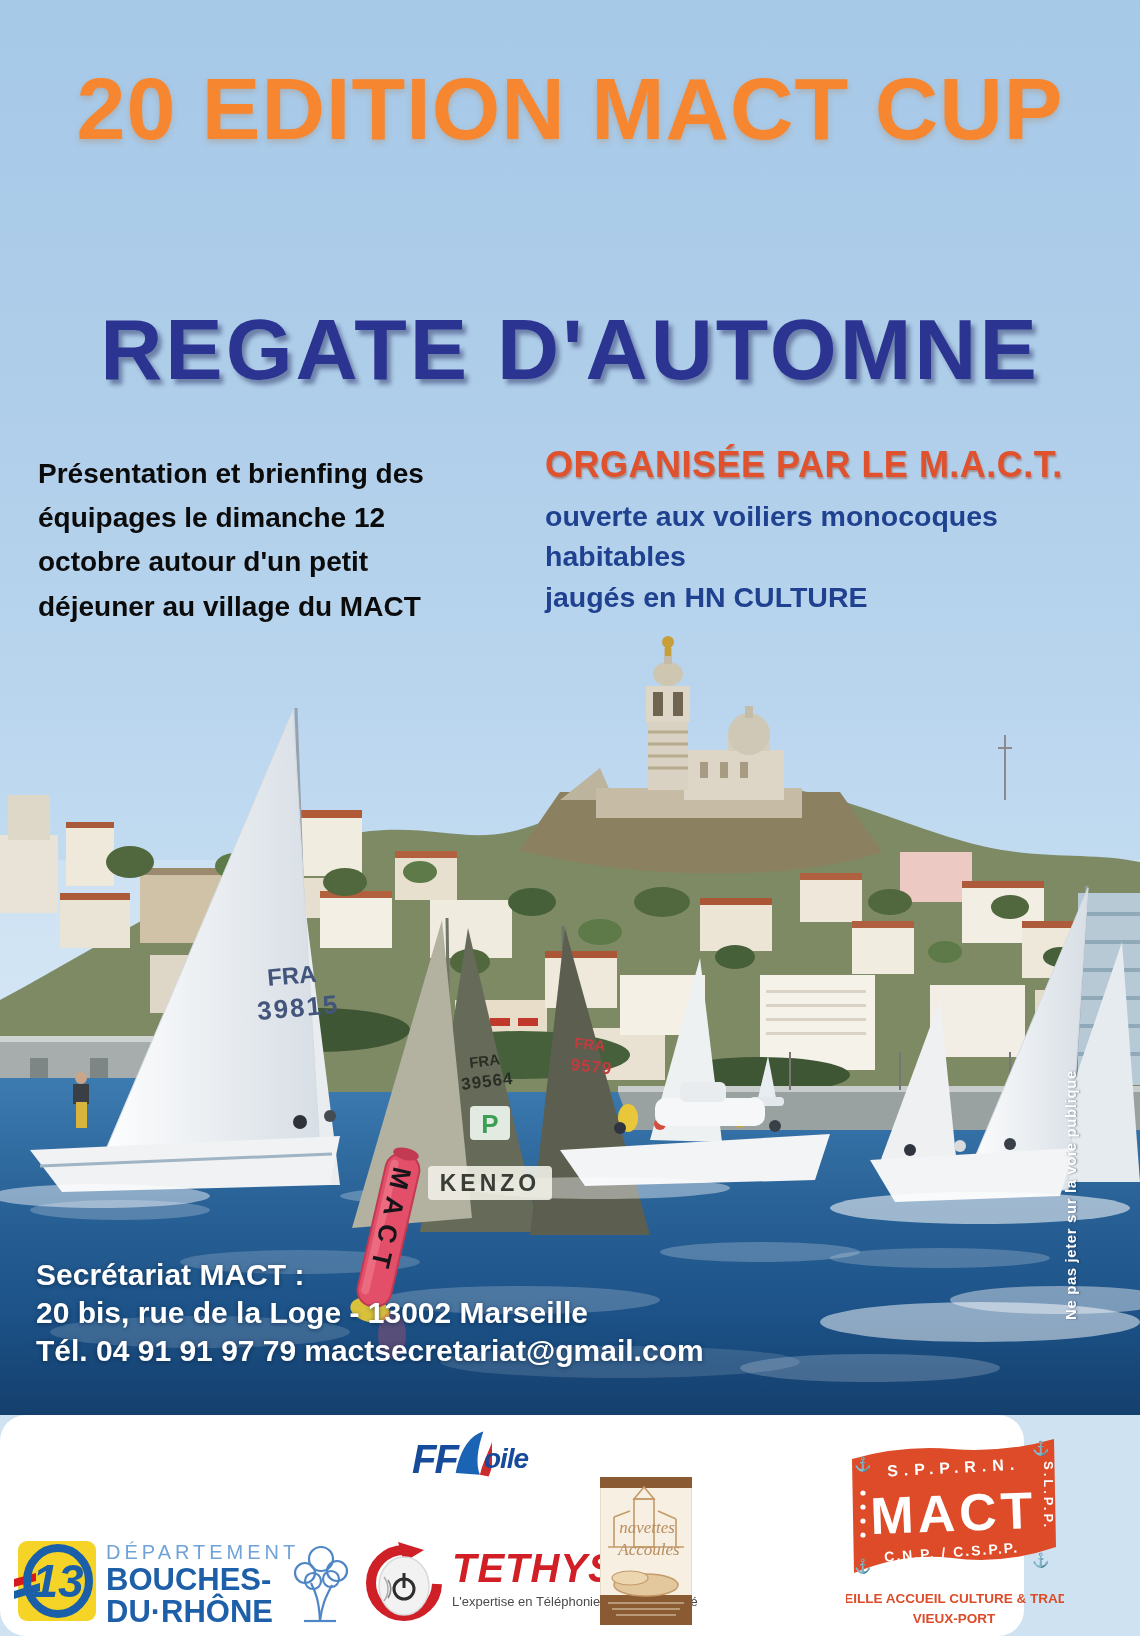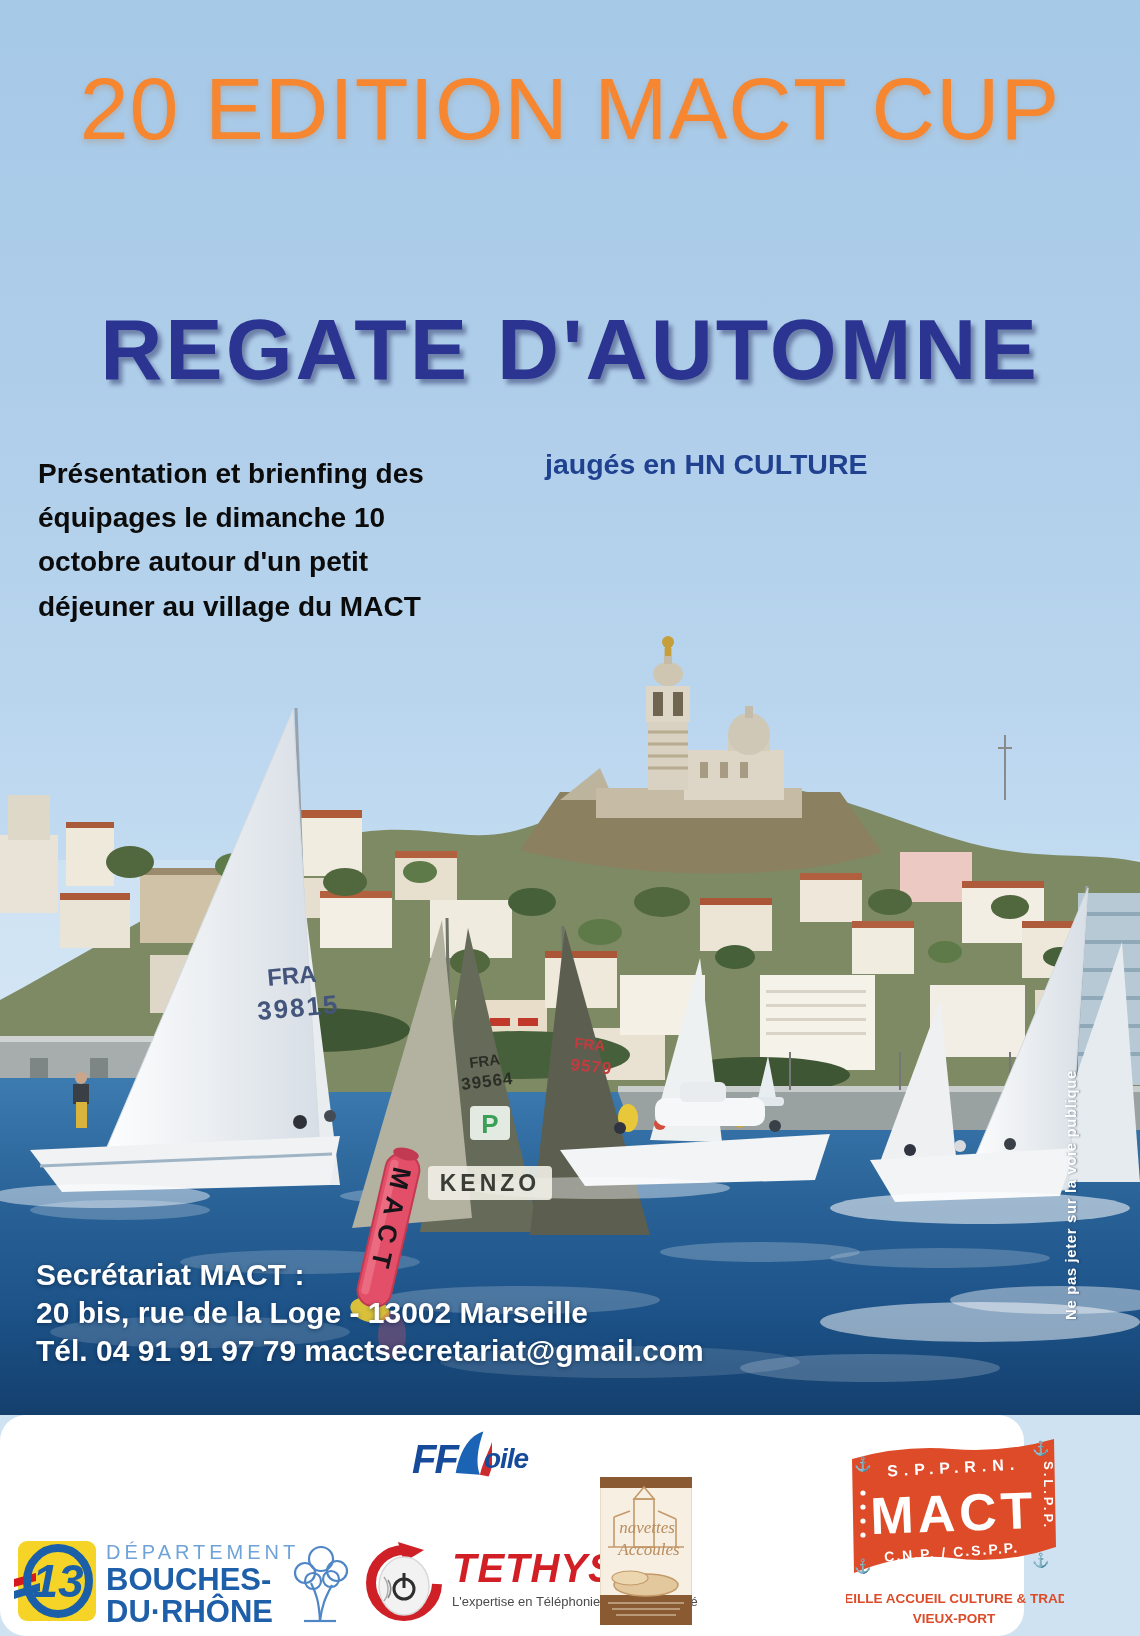--- a/index.html
+++ b/index.html
@@ -11,21 +11,21 @@
   }
   html,body{margin:0;padding:0;background:#777;}
   .poster{
     position:relative;width:1140px;height:1636px;overflow:hidden;margin:0 auto;
     font-family:"Liberation Sans",sans-serif;
     background:linear-gradient(180deg,#a6c9e8 0%,#aecde9 22%,#b9d5ee 42%,#c6def2 58%,#d8e8f6 70%,#cfe2f2 86%);
   }
   .scene{position:absolute;left:0;top:0;z-index:1;}
   .overlay{position:absolute;z-index:2;}
   .h-center{left:0;right:0;text-align:center;}
-  .title{top:58px;font-size:88px;font-weight:400;color:var(--orange);letter-spacing:1px;
+  .title{top:58px;font-size:88px;font-weight:700;color:var(--orange);letter-spacing:1px;
          text-shadow:0 3px 6px rgba(180,100,30,.25);}
   .date{top:180px;font-size:58px;font-weight:700;color:var(--orange);
         text-shadow:0 3px 5px rgba(180,100,30,.3);}
   .regate{top:300px;font-size:86px;font-weight:800;color:var(--navy);letter-spacing:3px;
           text-shadow:4px 5px 4px rgba(32,38,92,.45);}
   .briefing{left:38px;top:452px;width:452px;font-size:28px;font-weight:700;color:#0b0b0b;line-height:1.58;}
   .org-block{left:545px;top:444px;width:545px;}
   .org-h{margin:0 0 10px 0;font-size:36px;font-weight:800;color:var(--red-orange);letter-spacing:.5px;
          text-shadow:1px 2px 2px rgba(130,45,15,.4);}
   .org-l{font-size:28.5px;font-weight:700;color:var(--blue-text);line-height:1.42;}
@@ -290,23 +290,25 @@
       <rect x="-13" y="-72" width="8" height="138" rx="4" fill="#f07f92" opacity="0.6"></rect>
       <ellipse cx="0" cy="-80" rx="13" ry="6" fill="#c23a52"></ellipse>
       <text transform="rotate(90)" x="-66" y="9" font-size="26" font-weight="800" letter-spacing="9" fill="#15151a" font-family="Liberation Sans, sans-serif">MACT</text>
     </g>
     <ellipse cx="392" cy="1335" rx="14" ry="24" fill="#e34f68" opacity="0.3"></ellipse>
   </svg>
 
   <div class="overlay h-center title">20 EDITION MACT CUP</div>
   <div class="overlay h-center regate">REGATE D'AUTOMNE</div>
 
-  <div class="overlay briefing">Présentation et brienfing des équipages le dimanche 10 octobre autour d'un petit déjeuner au village du MACT</div>
+  <div class="overlay briefing">Présentation et brienfing des équipages le dimanche 12 octobre autour d'un petit déjeuner au village du MACT</div>
 
   <div class="overlay org-block">
+    <p class="org-h">ORGANISÉE PAR LE M.A.C.T.</p>
+    <div class="org-l">ouverte aux voiliers monocoques habitables</div>
     <div class="org-l">jaugés en HN CULTURE</div>
   </div>
 
   <div class="overlay contact">
     <div>Secrétariat MACT :</div>
     <div>20 bis, rue de la Loge - 13002 Marseille</div>
     <div>
       <span>Tél. 04 91 91 97 79</span><span class="email">mactsecretariat@gmail.com</span>
     </div>
   </div>

